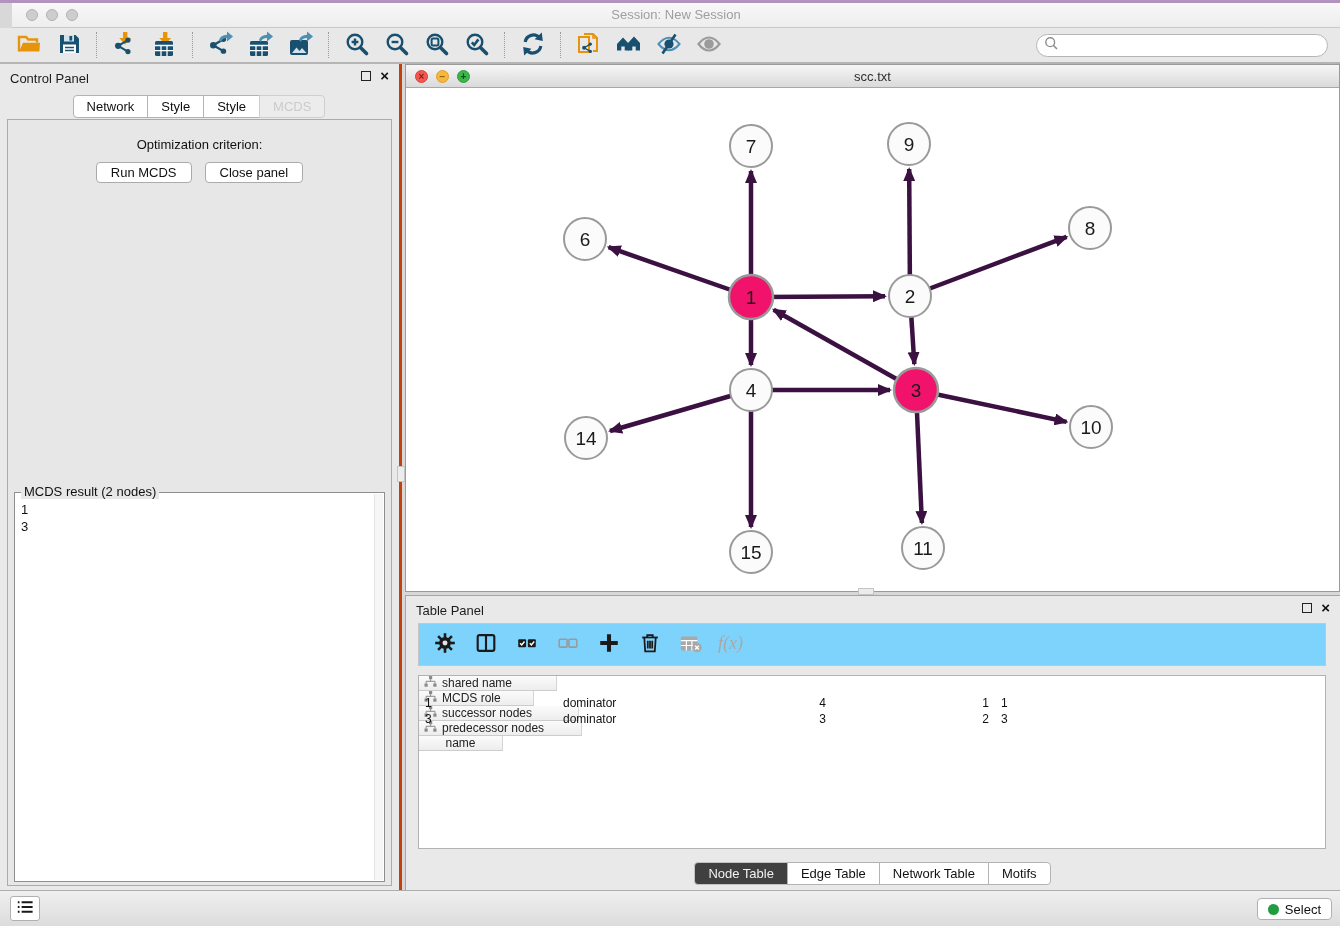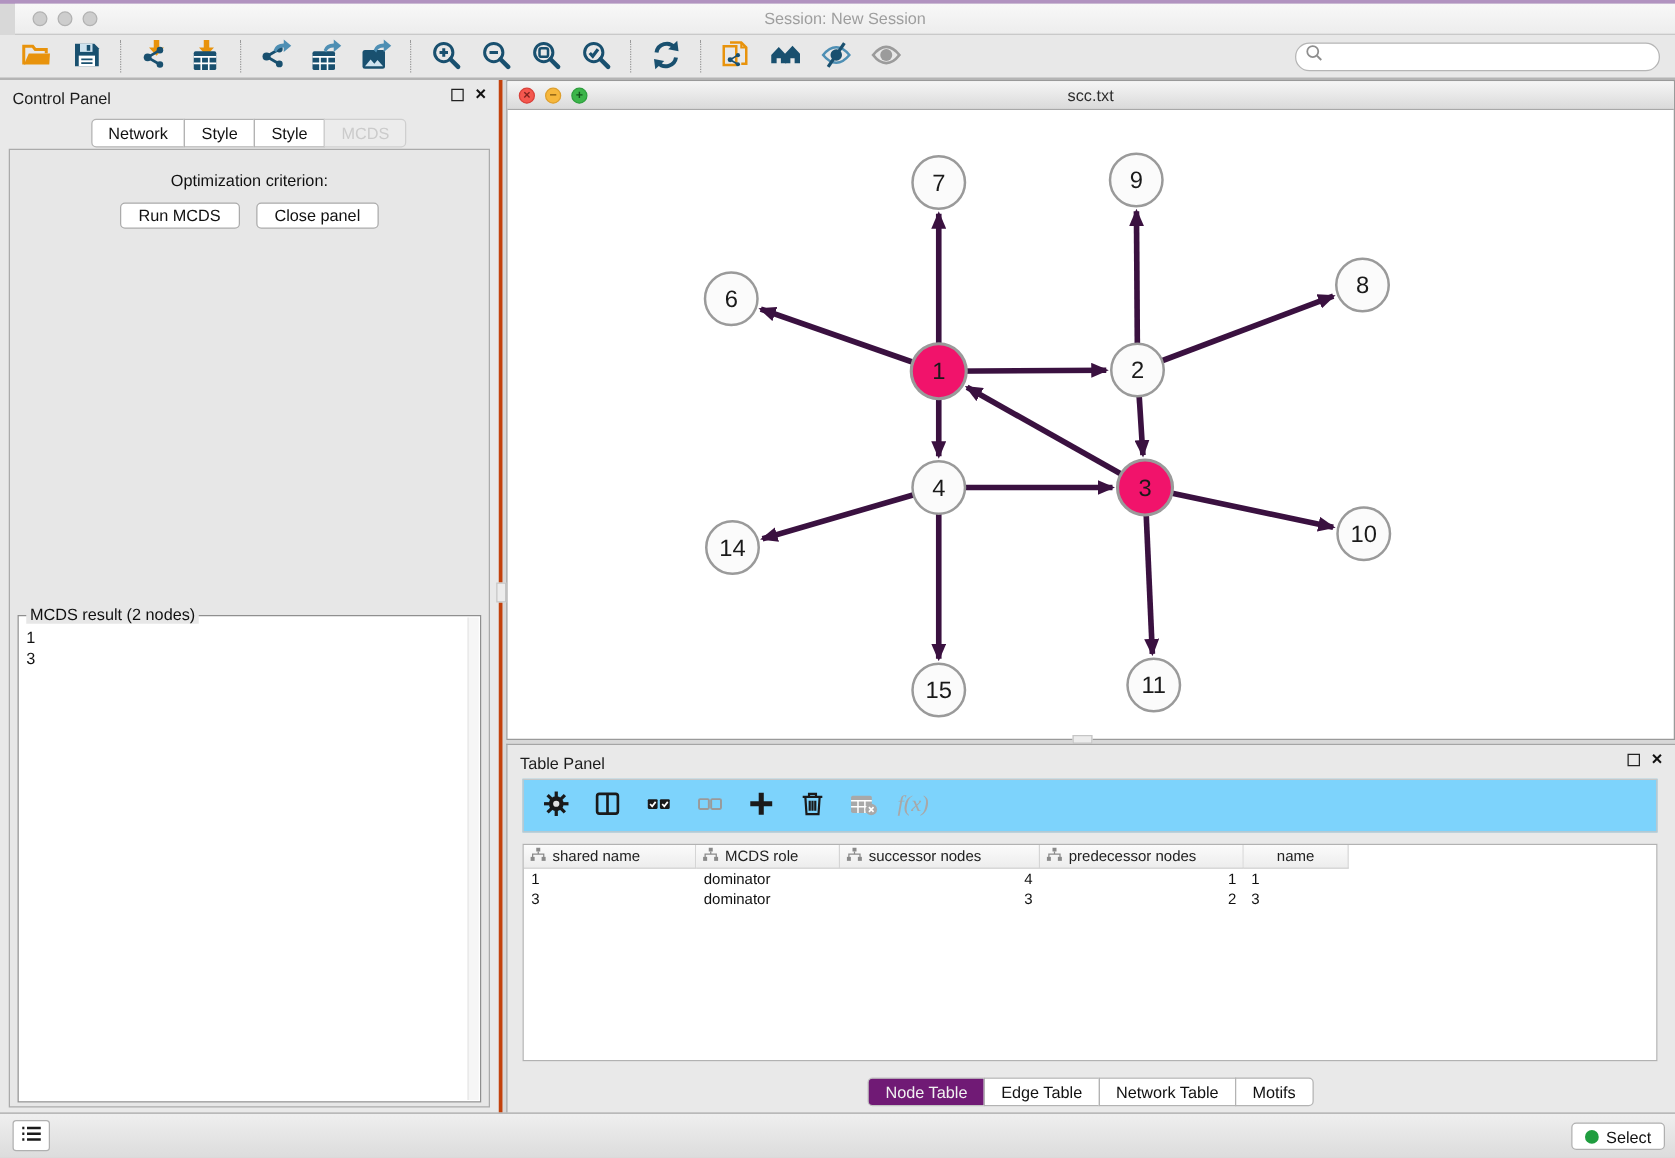--- a/index.html
+++ b/index.html
@@ -82,31 +82,31 @@
 
   
   .table-panel { position:absolute; left:405px; top:595px; right:0; bottom:36px;
     background:#e9e9e9; border-top:1px solid #a5a5a5; border-left:1px solid #a5a5a5; }
   .tp-toolbar { position:absolute; left:12px; right:14px; top:27px; height:43px; background:#7dd3fc;
     border:1px solid #c6c6c6; display:flex; align-items:center; padding-left:9px; gap:7px; }
   .tp-btn { width:34px; height:32px; display:flex; align-items:center; justify-content:center;
     background:transparent; border:none; }
   .tp-table { position:absolute; left:12px; right:14px; top:79px; height:174px;
     background:#fff; border:1px solid #b2b2b2; overflow:hidden; }
-  .thead { display:flex; height:19px; }
+  .thead { display:flex; height:19px;flex-direction:column; }
   .th { background:linear-gradient(#fbfbfb,#ededed); border-right:1px solid #d5d5d5;
     border-bottom:1px solid #cccccc; font-size:12px; color:#222; display:flex;
     align-items:center; padding:0 5px; gap:5px; }
   .th.center { justify-content:center; }
   .trow { display:flex; height:16px; align-items:center; }
   .td { font-size:12px; color:#111; padding:0 6px; display:flex; align-items:center; height:16px; }
   .td.right { justify-content:flex-end; }
 
   .tp-tabs { position:absolute; bottom:5px; left:0; right:0; display:flex; justify-content:center; }
-  .tp-tabs .tab.active { background:#701a75; color:#f1f1f1; border-color:#c2c2c2; }
+  .tp-tabs .tab.active { background:#404040; color:#f1f1f1; border-color:#c2c2c2; }
 
   
   .status-bar { position:absolute; left:0; right:0; bottom:0; height:36px;
     background:linear-gradient(#efefef,#dcdcdc); border-top:1px solid #adadad; }
   .sb-left-btn { position:absolute; left:10px; top:5px; width:30px; height:25px; background:#fff;
     border:1px solid #b0b0b0; border-radius:3px; display:flex; align-items:center; justify-content:center; }
   .memory-btn { position:absolute; right:8px; top:7px; height:22px; background:#fff;
     border:1px solid #b0b0b0; border-radius:4px; display:flex; align-items:center; gap:6px;
     padding:0 10px; font-size:13px; color:#111; }
   .mem-dot { width:11px; height:11px; border-radius:50%; background:#1f9d3f; }

